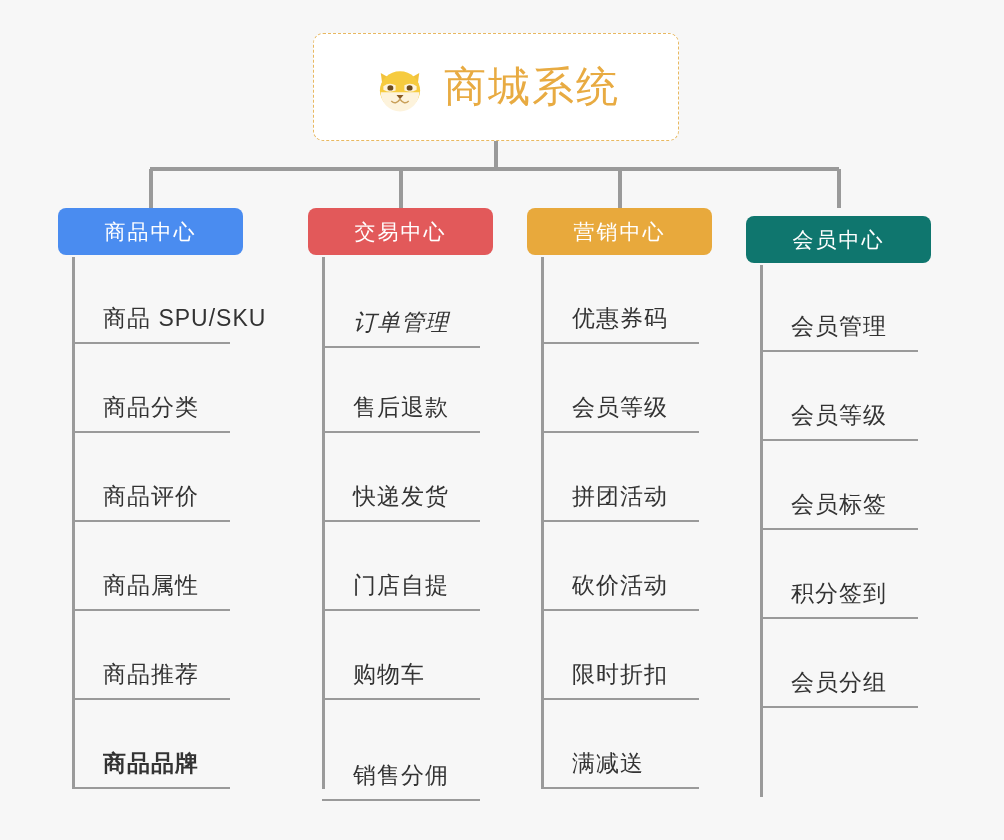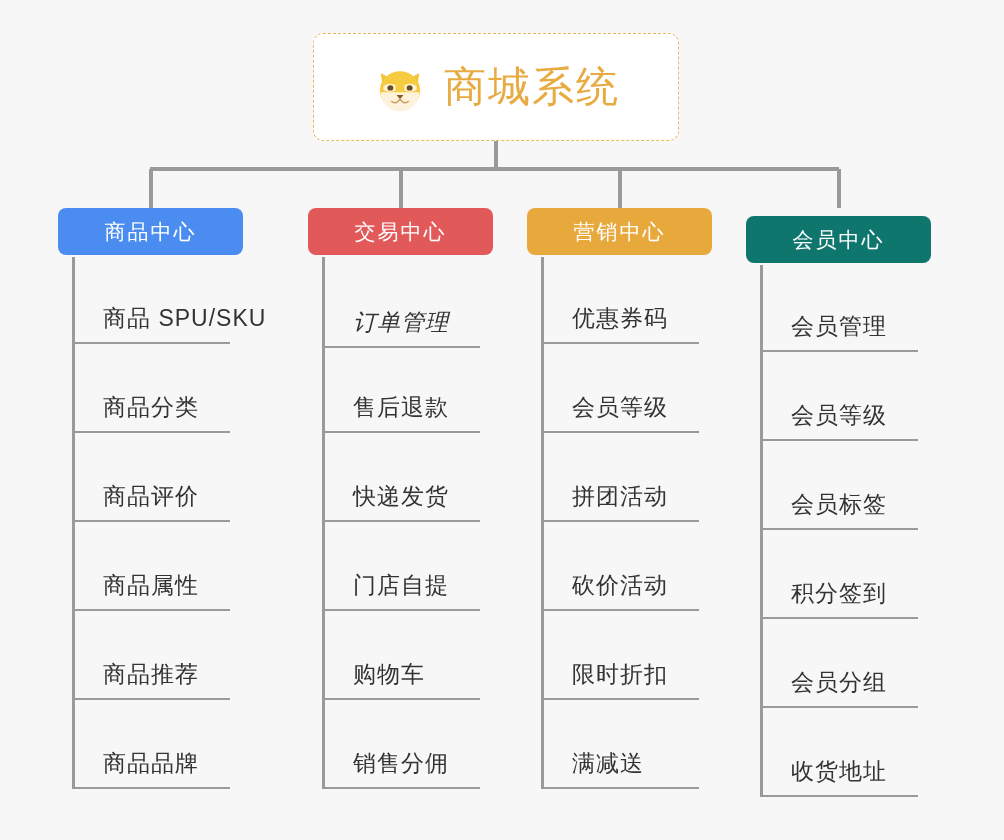--- a/index.html
+++ b/index.html
@@ -172,21 +172,21 @@
             <span class="leaf-rule" style="width: 158px; background: rgb(154, 154, 154);"></span>
           </div>
           <div class="leaf-item" style="top: 0px;">
             <span class="leaf-label">商品属性</span>
             <span class="leaf-rule" style="width: 158px; background: rgb(154, 154, 154);"></span>
           </div>
           <div class="leaf-item" style="top: 0px;">
             <span class="leaf-label">商品推荐</span>
             <span class="leaf-rule" style="width: 158px; background: rgb(154, 154, 154);"></span>
           </div>
-          <div class="leaf-item" style="top: 0px;">
+          <div class="leaf-item" style="top: 0px; font-weight: bold;">
             <span class="leaf-label">商品品牌</span>
             <span class="leaf-rule" style="width: 158px; background: rgb(154, 154, 154);"></span>
           </div>
         </div>
       </div>
       <div class="column" style="left: 308px; width: 185px;">
         <div class="col-head" style="background: rgb(226, 89, 90); width: 185px;">交易中心</div>
         <div class="leaf-list" style="height: 534px;">
           <div class="leaf-trunk" style="height: 532px; background: rgb(154, 154, 154);"></div>
           <div class="leaf-item" style="top: 4px; font-style: italic;">
@@ -202,21 +202,21 @@
             <span class="leaf-rule" style="width: 158px; background: rgb(154, 154, 154);"></span>
           </div>
           <div class="leaf-item" style="top: 0px;">
             <span class="leaf-label">门店自提</span>
             <span class="leaf-rule" style="width: 158px; background: rgb(154, 154, 154);"></span>
           </div>
           <div class="leaf-item" style="top: 0px;">
             <span class="leaf-label">购物车</span>
             <span class="leaf-rule" style="width: 158px; background: rgb(154, 154, 154);"></span>
           </div>
-          <div class="leaf-item" style="top: 0px;">
+          <div class="leaf-item" style="top: 12px;">
             <span class="leaf-label">销售分佣</span>
             <span class="leaf-rule" style="width: 158px; background: rgb(154, 154, 154);"></span>
           </div>
         </div>
       </div>
       <div class="column" style="left: 527px; width: 185px;">
         <div class="col-head" style="background: rgb(232, 169, 60); width: 185px;">营销中心</div>
         <div class="leaf-list" style="height: 534px;">
           <div class="leaf-trunk" style="height: 532px; background: rgb(154, 154, 154);"></div>
           <div class="leaf-item" style="top: 0px;">
@@ -262,21 +262,17 @@
             <span class="leaf-rule" style="width: 158px; background: rgb(154, 154, 154);"></span>
           </div>
           <div class="leaf-item" style="top: 0px;">
             <span class="leaf-label">积分签到</span>
             <span class="leaf-rule" style="width: 158px; background: rgb(154, 154, 154);"></span>
           </div>
           <div class="leaf-item" style="top: 0px;">
             <span class="leaf-label">会员分组</span>
             <span class="leaf-rule" style="width: 158px; background: rgb(154, 154, 154);"></span>
           </div>
-          <div class="leaf-item" style="top: 0px;">
-            <span class="leaf-label">收货地址</span>
-            <span class="leaf-rule" style="width: 158px; background: rgb(154, 154, 154);"></span>
-          </div>
         </div>
       </div>
     </div>
 
 </div>
 
 </body></html>

